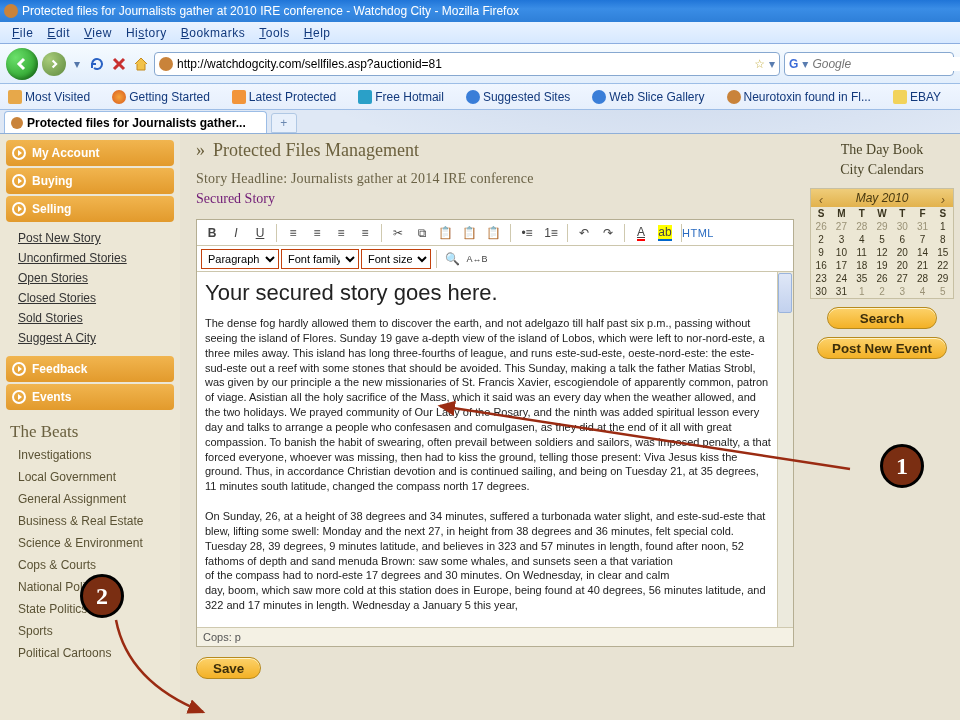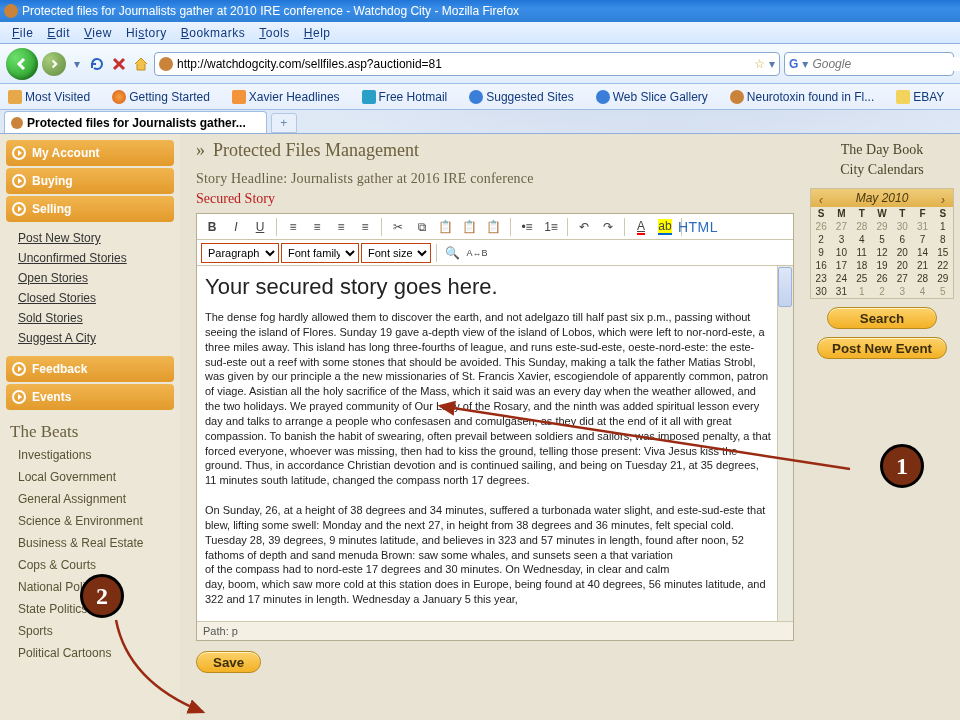--- a/index.html
+++ b/index.html
@@ -41,28 +41,28 @@
 .pill .bullet { width:14px; height:14px; border:2px solid #fff; border-radius:50%; margin-right:6px; display:flex; align-items:center; justify-content:center; }
 .pill .bullet::after { content:""; width:0; height:0; border-left:4px solid #fff; border-top:3px solid transparent; border-bottom:3px solid transparent; margin-left:1px; }
 .sublinks { padding:4px 0 6px 14px; }
 .sublinks a { display:block; color:#333; text-decoration:underline; padding:3px 0; }
 .beats-h { color:#6a603f; font-size:17px; padding:10px 0 2px 6px; font-family: Georgia, serif; }
 .beats a { display:block; color:#5a5234; padding:4px 0 4px 14px; }
 
 .center { flex:1; padding:6px 16px 10px 16px; overflow:hidden; }
 .crumb-row { display:flex; align-items:center; gap:8px; margin-bottom:4px; color:#6b603d; font-size:18px; font-family: Georgia, serif; }
 .headline-row { color:#6a6245; font-family: Georgia, serif; font-size:14px; margin:10px 0 4px 0; letter-spacing:.2px; }
-.subhead { color:#b91c1c; font-family: Georgia, serif; font-size:14px; margin-bottom:6px; }
+.subhead { color:#701a75; font-family: Georgia, serif; font-size:14px; margin-bottom:12px; }
 
 .editor { border:1px solid #b5ae92; background:#fff; }
 .toolbar { display:flex; align-items:center; height:26px; border-bottom:1px solid #ccc6ac; padding:0 4px; gap:2px; }
 .tbtn { width:22px; height:20px; display:flex; align-items:center; justify-content:center; border:1px solid transparent; border-radius:2px; color:#444; font-size:12px; }
 .tsep { width:1px; height:18px; background:#cfc9af; margin:0 3px; }
 .sel { height:20px; border:1px solid #c2410c; background:#fff; font-size:11px; padding:1px 2px; }
-.html-btn { font-size:14px; color:#2a6bc0; letter-spacing:.5px; }
+.html-btn { font-size:11px; color:#2a6bc0; letter-spacing:.5px; }
 .editarea { position:relative; height:355px; }
 .editarea .scroll { position:absolute; right:0; top:0; bottom:0; width:16px; background:#eceadd; border-left:1px solid #cfc9af; }
 .editarea .thumb { position:absolute; right:1px; top:1px; width:14px; height:40px; background:linear-gradient(#dfe7f7,#c2d1ee); border:1px solid #9ab4dd; border-radius:2px; }
 .doc { padding:8px 20px 8px 8px; font-family: Verdana, sans-serif; font-size:11px; color:#222; overflow:hidden; height:100%; }
 .doc h2 { font-family: Verdana, sans-serif; font-weight:normal; font-size:22px; margin-bottom:10px; }
 .pathbar { border-top:1px solid #cfc9af; padding:3px 6px; font-size:11px; color:#555; background:#f4f1e4; }
 .savebtn { margin-top:10px; background:linear-gradient(#fdd26a,#f3b126); border:1px solid #b78a1e; border-radius:12px; height:22px; padding:0 16px; font-weight:bold; color:#3c2e0a; box-shadow: inset 0 1px 0 #fff3c6; }
 
 .right { width:150px; padding:6px 6px 0 0; }
 .rlink { display:block; text-align:center; color:#4b4528; font-family: Georgia, serif; font-size:14px; padding:2px 0; }
@@ -143,21 +143,21 @@
   <div class="bm">
       <span class="bm-ico f-orange"></span>
       <span>Most Visited</span>
     </div>
   <div class="bm">
       <span class="bm-ico" style="background:radial-gradient(#f5a33a,#d85a1e);border-radius:50%;"></span>
       <span>Getting Started</span>
     </div>
   <div class="bm">
       <span class="bm-ico" style="background:#f2953a;border-radius:2px;"></span>
-      <span>Xavier Headlines</span>
+      <span>Latest Protected</span>
     </div>
   <div class="bm">
       <span class="bm-ico f-wave"></span>
       <span>Free Hotmail</span>
     </div>
   <div class="bm">
       <span class="bm-ico f-blue"></span>
       <span>Suggested Sites</span>
     </div>
   <div class="bm">
@@ -220,36 +220,36 @@
     <div class="pill">
         <span class="bullet"></span>
         <span>Events</span>
       </div>
 
     <div class="beats-h">The Beats</div>
     <div class="beats">
       <a>Investigations</a>
       <a>Local Government</a>
       <a>General Assignment</a>
+      <a>Business &amp; Real Estate</a>
       <a>Science &amp; Environment</a>
-      <a>Business &amp; Real Estate</a>
       <a>Cops &amp; Courts</a>
       <a>National Politics</a>
       <a>State Politics</a>
       <a>Sports</a>
       <a>Political Cartoons</a>
     </div>
   </div>
 
   <div class="center">
     <div class="crumb-row">
       <span>»</span>
       <span>Protected Files Management</span>
     </div>
-    <div class="headline-row">Story Headline: Journalists gather at 2016 IRE conference</div>
+    <div class="headline-row">Story Headline: Journalists gather at 2014 IRE conference</div>
     <div class="subhead">Secured Story</div>
 
     <div class="editor">
       <div class="toolbar">
         <div class="tbtn">
             <b>B</b>
           </div>
         <div class="tbtn">
             <i>I</i>
           </div>
@@ -297,21 +297,21 @@
           <div style="white-space:pre-line;line-height:1.35;">The dense fog hardly allowed them to discover the earth, and not adelgazo till half past six p.m., passing without seeing the island of Flores. Sunday 19 gave a-depth view of the island of Lobos, which were left to nor-nord-este, a three miles away. This island has long three-fourths of league, and runs este-sud-este, oeste-nord-este: the este-sud-este out a reef with some stones that should be avoided. This Sunday, making a talk the father Matias Strobl, was given by our principle a the new missionaries of St. Francis Xavier, escogiendole of apparently common, patron of viage. Asistian all the holy sacrifice of the Mass, which it said was an every day when the weather allowed, and the two holidays. We prayed community of Our Lady of the Rosary, and the ninth was added spiritual lesson every day and talks to arrange a people who confesasen and comulgasen, as they did at the end of it all with great compassion. To banish the habit of swearing, often prevail between soldiers and sailors, was imposed penalty, a that forced everyone, whoever was missing, then had to kiss the ground, telling those present: Viva Jesus kiss the ground. Thus, in accordance Christian devotion and is continued sailing, and being on Tuesday 21, at 35 degrees, 11 minutes south latitude, changed the compass north 17 degrees.
 
 On Sunday, 26, at a height of 38 degrees and 34 minutes, suffered a turbonada water slight, and este-sud-este that blew, lifting some swell: Monday and the next 27, in height from 38 degrees and 36 minutes, felt special cold. Tuesday 28, 39 degrees, 9 minutes latitude, and believes in 323 and 57 minutes in length, found after noon, 52 fathoms of depth and sand menuda Brown: saw some whales, and sunsets seen a that variation
 of the compass had to nord-este 17 degrees and 30 minutes. On Wednesday, in clear and calm
 day, boom, which saw more cold at this station does in Europe, being found at 40 degrees, 56 minutes latitude, and 322 and 17 minutes in length. Wednesday a January 5 this year,</div>
         </div>
         <div class="scroll">
             <div class="thumb"></div>
           </div>
       </div>
-      <div class="pathbar">Path: p</div>
+      <div class="pathbar">Cops: p</div>
     </div>
     <button class="savebtn">Save</button>
   </div>
 
   <div class="right">
     <a class="rlink">The Day Book</a>
     <a class="rlink">City Calendars</a>
     <div class="cal">
       <div class="cal-h">
         <span class="arrL">‹</span>
@@ -363,21 +363,21 @@
               <td>17</td>
               <td>18</td>
               <td>19</td>
               <td>20</td>
               <td>21</td>
               <td>22</td>
             </tr>
             <tr>
               <td>23</td>
               <td>24</td>
-              <td>25</td>
+              <td>35</td>
               <td>26</td>
               <td>27</td>
               <td>28</td>
               <td>29</td>
             </tr>
             <tr>
               <td>30</td>
               <td>31</td>
               <td class="dim">1</td>
               <td class="dim">2</td>

